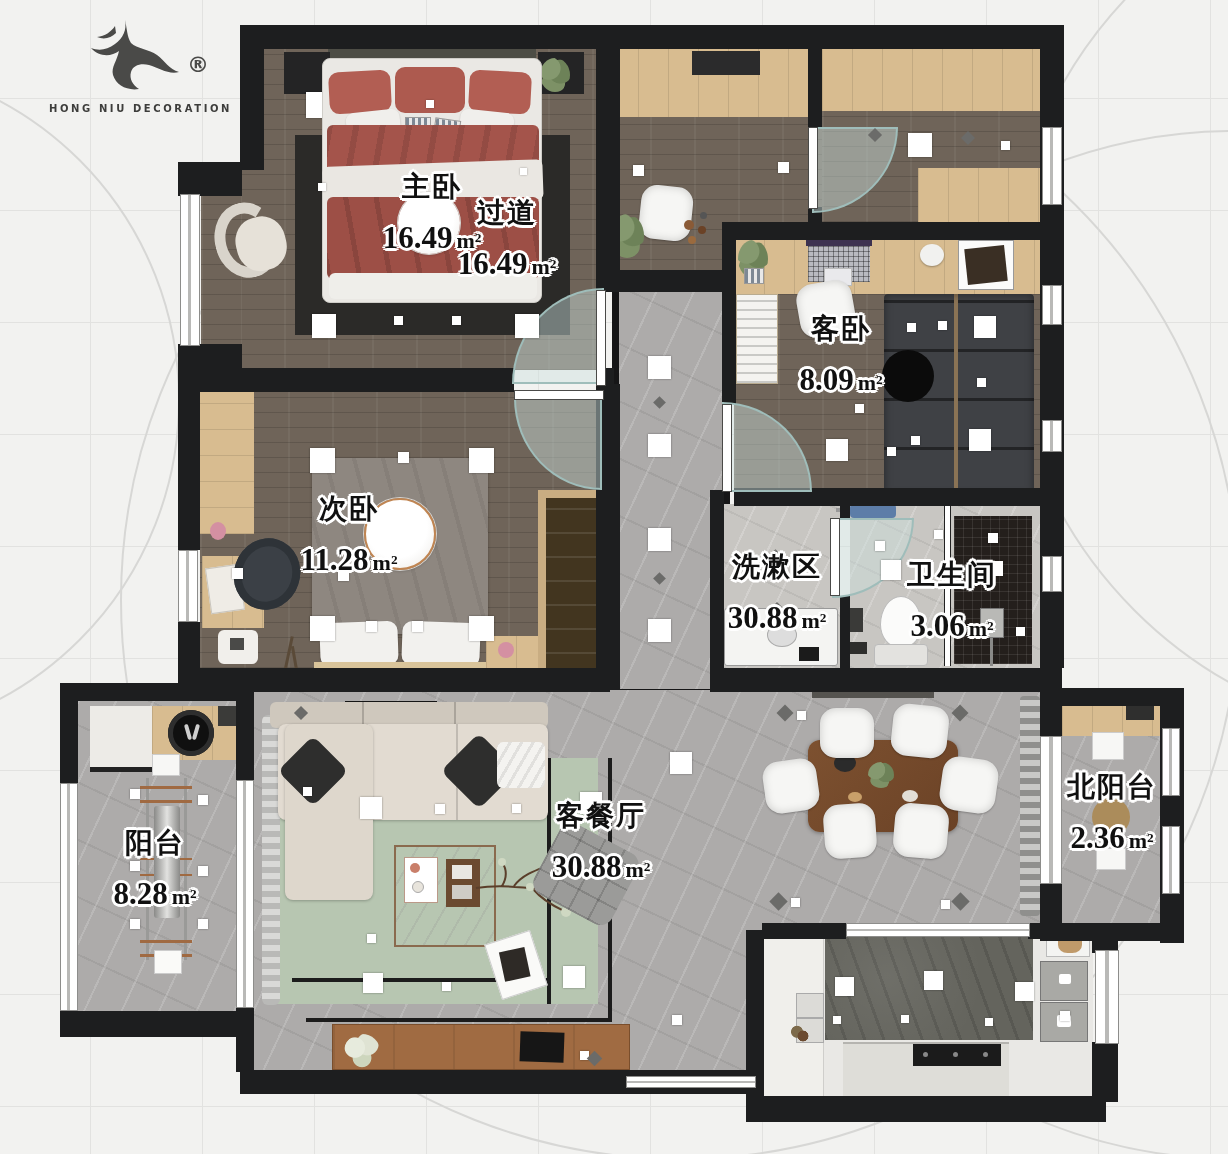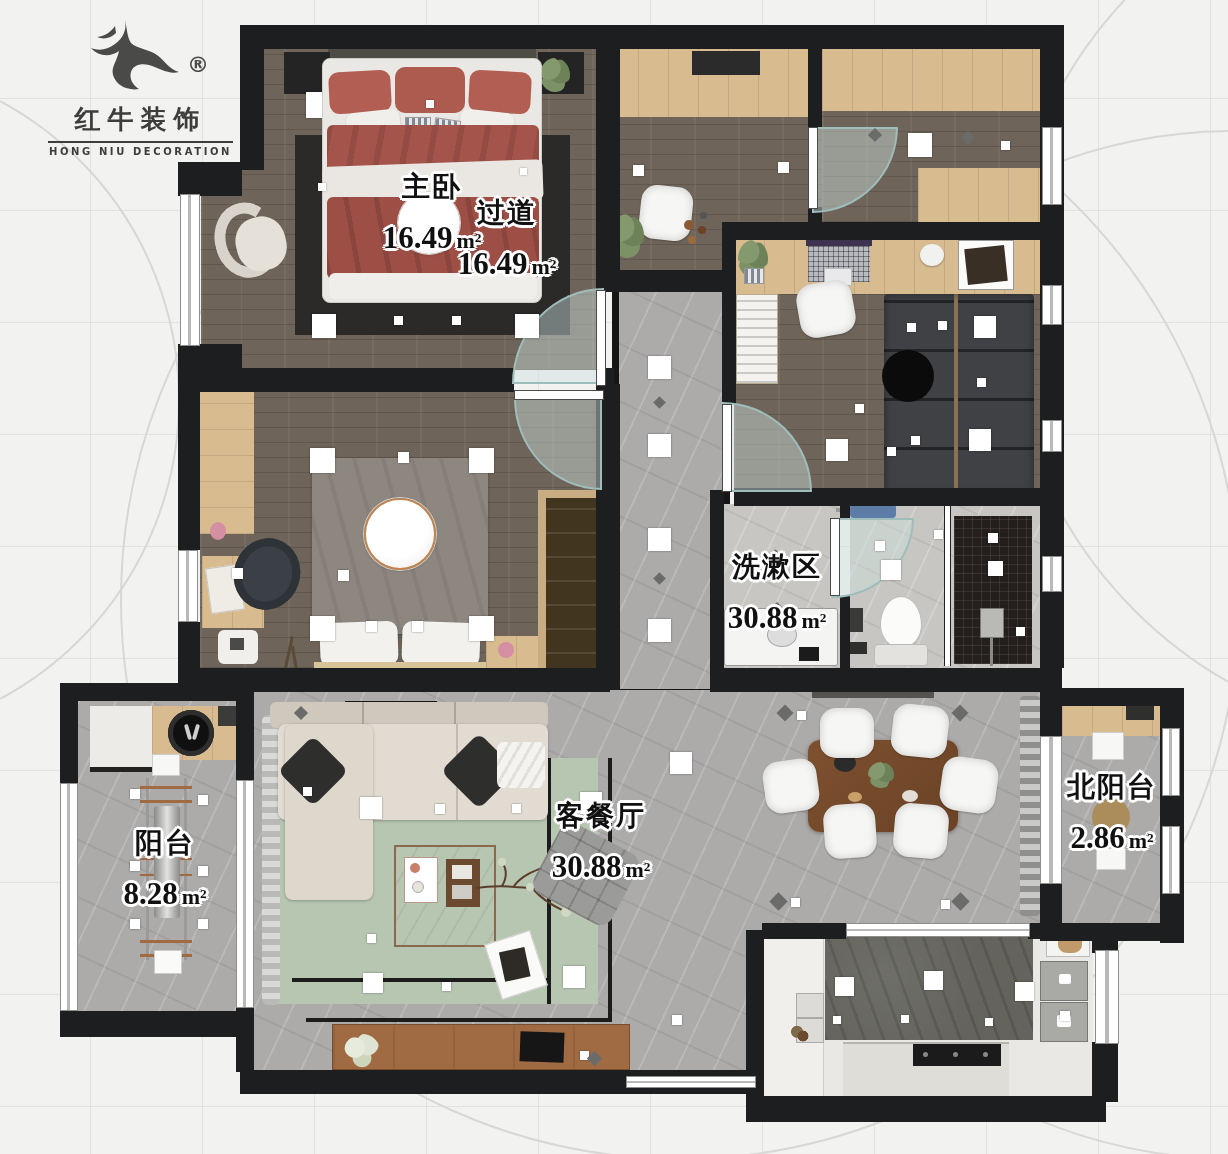--- a/index.html
+++ b/index.html
@@ -405,40 +405,51 @@
   <div class="a lt" style="left:1060px;top:1011px;width:10px;height:10px"></div>
 
   <div class="a room-label" style="left:432px;top:168px">
     <div class="rn">主卧</div>
     <div class="ra"><span>16.49</span><span class="u">m²</span></div>
   </div>
   <div class="a room-label" style="left:507px;top:194px">
     <div class="rn">过道</div>
     <div class="ra"><span>16.49</span><span class="u">m²</span></div>
   </div>
+  <div class="a room-label" style="left:841px;top:310px">
+    <div class="rn">客卧</div>
+    <div class="ra"><span>8.09</span><span class="u">m²</span></div>
+  </div>
+  <div class="a room-label" style="left:349px;top:490px">
+    <div class="rn">次卧</div>
+    <div class="ra"><span>11.28</span><span class="u">m²</span></div>
+  </div>
   <div class="a room-label" style="left:777px;top:548px">
     <div class="rn">洗漱区</div>
     <div class="ra"><span>30.88</span><span class="u">m²</span></div>
   </div>
-  <div class="a room-label" style="left:165px;top:824px">
+  <div class="a room-label" style="left:952px;top:556px">
+    <div class="rn">卫生间</div>
+    <div class="ra"><span>3.06</span><span class="u">m²</span></div>
+  </div>
+  <div class="a room-label" style="left:155px;top:824px">
     <div class="rn">阳台</div>
     <div class="ra"><span>8.28</span><span class="u">m²</span></div>
   </div>
   <div class="a room-label" style="left:601px;top:797px">
     <div class="rn">客餐厅</div>
     <div class="ra"><span>30.88</span><span class="u">m²</span></div>
   </div>
   <div class="a room-label" style="left:1112px;top:768px">
     <div class="rn">北阳台</div>
-    <div class="ra"><span>2.86</span><span class="u">m²</span></div>
+    <div class="ra"><span>2.36</span><span class="u">m²</span></div>
   </div>
 
   <div class="a logo" style="left:48px;top:16px">
     <svg width="120" height="84" viewBox="0 0 120 84" style="display:block;margin:0 auto">
       <path fill="#4a4a48" d="M44,4 C46,14 42,22 34,28 C26,34 18,35 10,32 C18,41 30,41 38,35 C36,45 30,51 32,59 C35,69 46,75 58,73 C52,69 48,63 50,56 C52,49 60,47 68,49 C78,52 88,59 98,56 C88,53 84,45 76,39 C68,33 56,33 50,27 C46,21 46,12 44,4 Z"></path>
       <path fill="#4a4a48" d="M34,10 C30,16 24,20 16,21 C23,24 30,22 35,17 Z"></path>
     </svg>
     <span class="reg">®</span>
-    <div class="cn">红牛装饰</div>
     <div class="en">HONG NIU DECORATION</div>
   </div>
 
 </div>
 
 </body></html>

